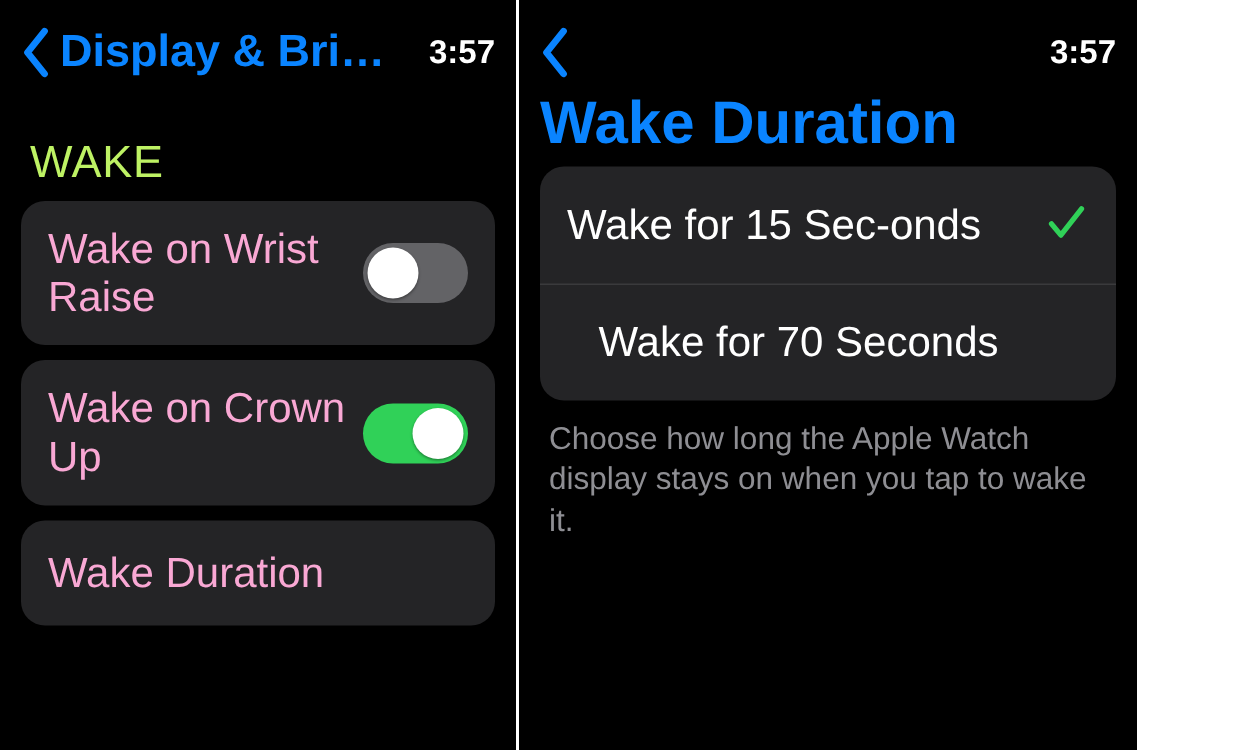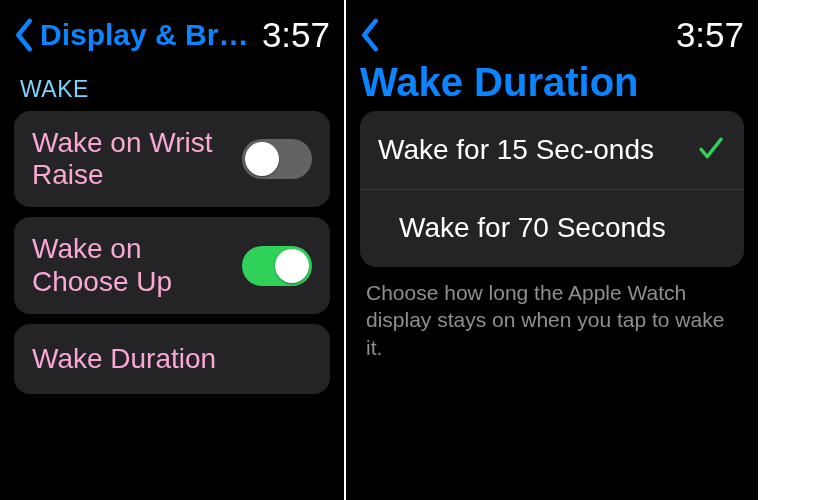--- a/index.html
+++ b/index.html
@@ -37,40 +37,40 @@
     color: #0a84ff;
     font-size: 30px;
     font-weight: 600;
     white-space: nowrap;
     overflow: hidden;
     text-overflow: ellipsis;
     max-width: 260px;
   }
   .header-time {
     margin-left: auto;
-    font-size: 35px;
-    font-weight: 400;
+    font-size: 22px;
+    font-weight: 700;
     color: #fff;
   }
 
   
   .page-title {
     color: #0a84ff;
     font-size: 40px;
     font-weight: 600;
     margin-top: 2px;
     margin-bottom: 6px;
   }
 
   
   .section-label {
-    color: #7dd3fc;
-    font-size: 23px;
+    color: #bef264;
+    font-size: 30px;
     letter-spacing: 0.5px;
-    margin: 18px 0 8px 6px;
+    margin: 34px 0 8px 6px;
   }
   .screen.right .section-label { margin-top: 0; }
 
   
   .cell {
     background: #242426;
     border-radius: 16px;
     padding: 16px 18px;
     display: flex;
     align-items: center;
@@ -157,21 +157,21 @@
   <div class="section-label">WAKE</div>
 
   <div class="cell">
     <div class="cell-label">Wake on Wrist Raise</div>
     <div class="toggle off">
         <div class="knob"></div>
       </div>
   </div>
 
   <div class="cell">
-    <div class="cell-label">Wake on Choose Up</div>
+    <div class="cell-label">Wake on Crown Up</div>
     <div class="toggle on">
         <div class="knob"></div>
       </div>
   </div>
 
   <div class="cell">
     <div class="cell-label">Wake Duration</div>
   </div>
 
 </div>

